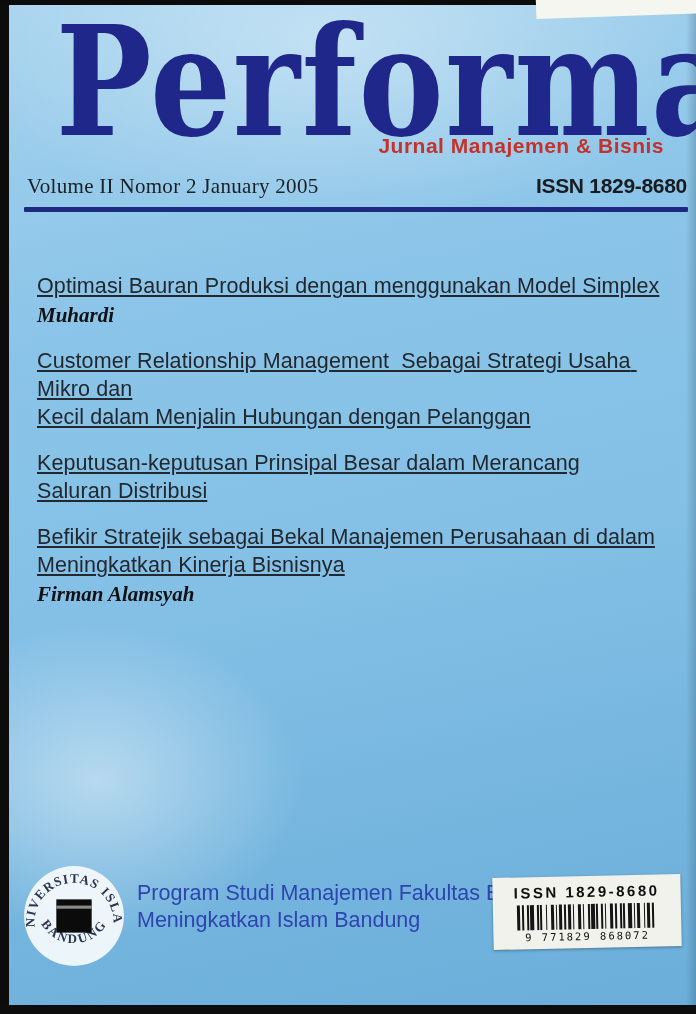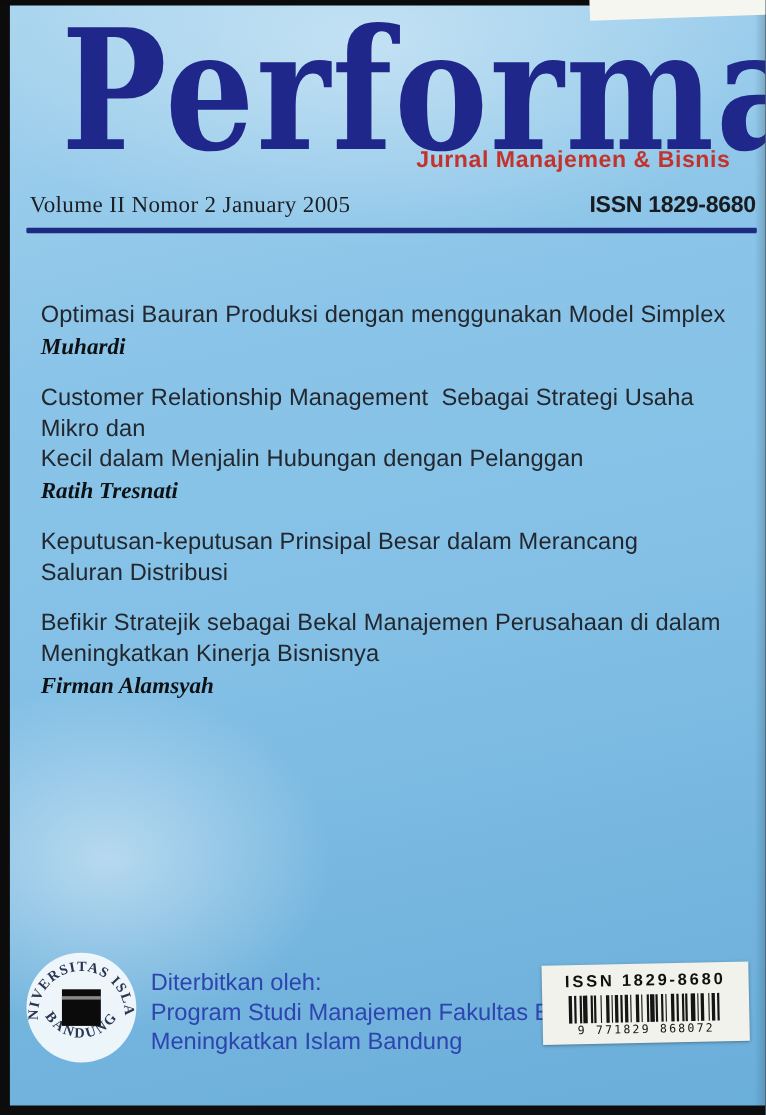--- a/index.html
+++ b/index.html
@@ -52,21 +52,21 @@
   .masthead-rule {
     position: absolute; left: 24px; right: 8px; top: 207px; height: 5px;
     background: #1e2a80; border-radius: 1px;
   }
 
   
   .article-list { position: absolute; left: 37px; top: 272px; width: 636px; }
   .article { margin-bottom: 18px; }
   .article-title {
     font-size: 21.5px; line-height: 28px; color: #23272e;
-    white-space: pre-wrap; letter-spacing: 0.1px;
+    white-space: pre-wrap; letter-spacing: 0.1px; text-decoration: underline;
   }
   .article-author {
     font-family: "Liberation Serif", serif;
     font-style: italic; font-weight: 700;
     font-size: 21px; line-height: 28px; color: #0e1114;
     margin-top: 1px;
   }
 
   
   .logo-seal { position: absolute; left: 22px; top: 864px; width: 104px; height: 104px; }
@@ -117,21 +117,20 @@
 
   <div class="article-list">
     <div class="article">
       <div class="article-title">Optimasi Bauran Produksi dengan menggunakan Model Simplex</div>
       <div class="article-author">Muhardi</div>
     </div>
 
     <div class="article">
       <div class="article-title">Customer Relationship Management  Sebagai Strategi Usaha Mikro dan
 Kecil dalam Menjalin Hubungan dengan Pelanggan</div>
-      <div class="article-author">Ratih Tresnati</div>
     </div>
 
     <div class="article">
       <div class="article-title">Keputusan-keputusan Prinsipal Besar dalam Merancang
 Saluran Distribusi</div>
     </div>
 
     <div class="article">
       <div class="article-title">Befikir Stratejik sebagai Bekal Manajemen Perusahaan di dalam
 Meningkatkan Kinerja Bisnisnya</div>
@@ -154,21 +153,20 @@
     <text font-family="Liberation Serif, serif" font-size="12.5" font-weight="bold" fill="#2a3550" letter-spacing="2">
       <textPath href="#arcBot" startOffset="50%" text-anchor="middle">BANDUNG</textPath>
     </text>
     <g>
       <rect x="33" y="34" width="34" height="32" fill="#0b0b0b"></rect>
       <rect x="33" y="40" width="34" height="3" fill="#8a8a8a"></rect>
     </g>
   </svg>
 
   <div class="publisher-block">
-    <div>Diterbitkan oleh:</div>
     <div>Program Studi Manajemen Fakultas Ekonomi</div>
     <div>Meningkatkan Islam Bandung</div>
   </div>
 
   <div class="barcode-label">
     <div class="barcode-issn">ISSN  1829-8680</div>
     <div class="barcode-bars">
         <div class="b" style="width: 3.4px;"></div>
         <div class="s" style="width: 1.7px;"></div>
         <div class="b" style="width: 1.7px;"></div>

